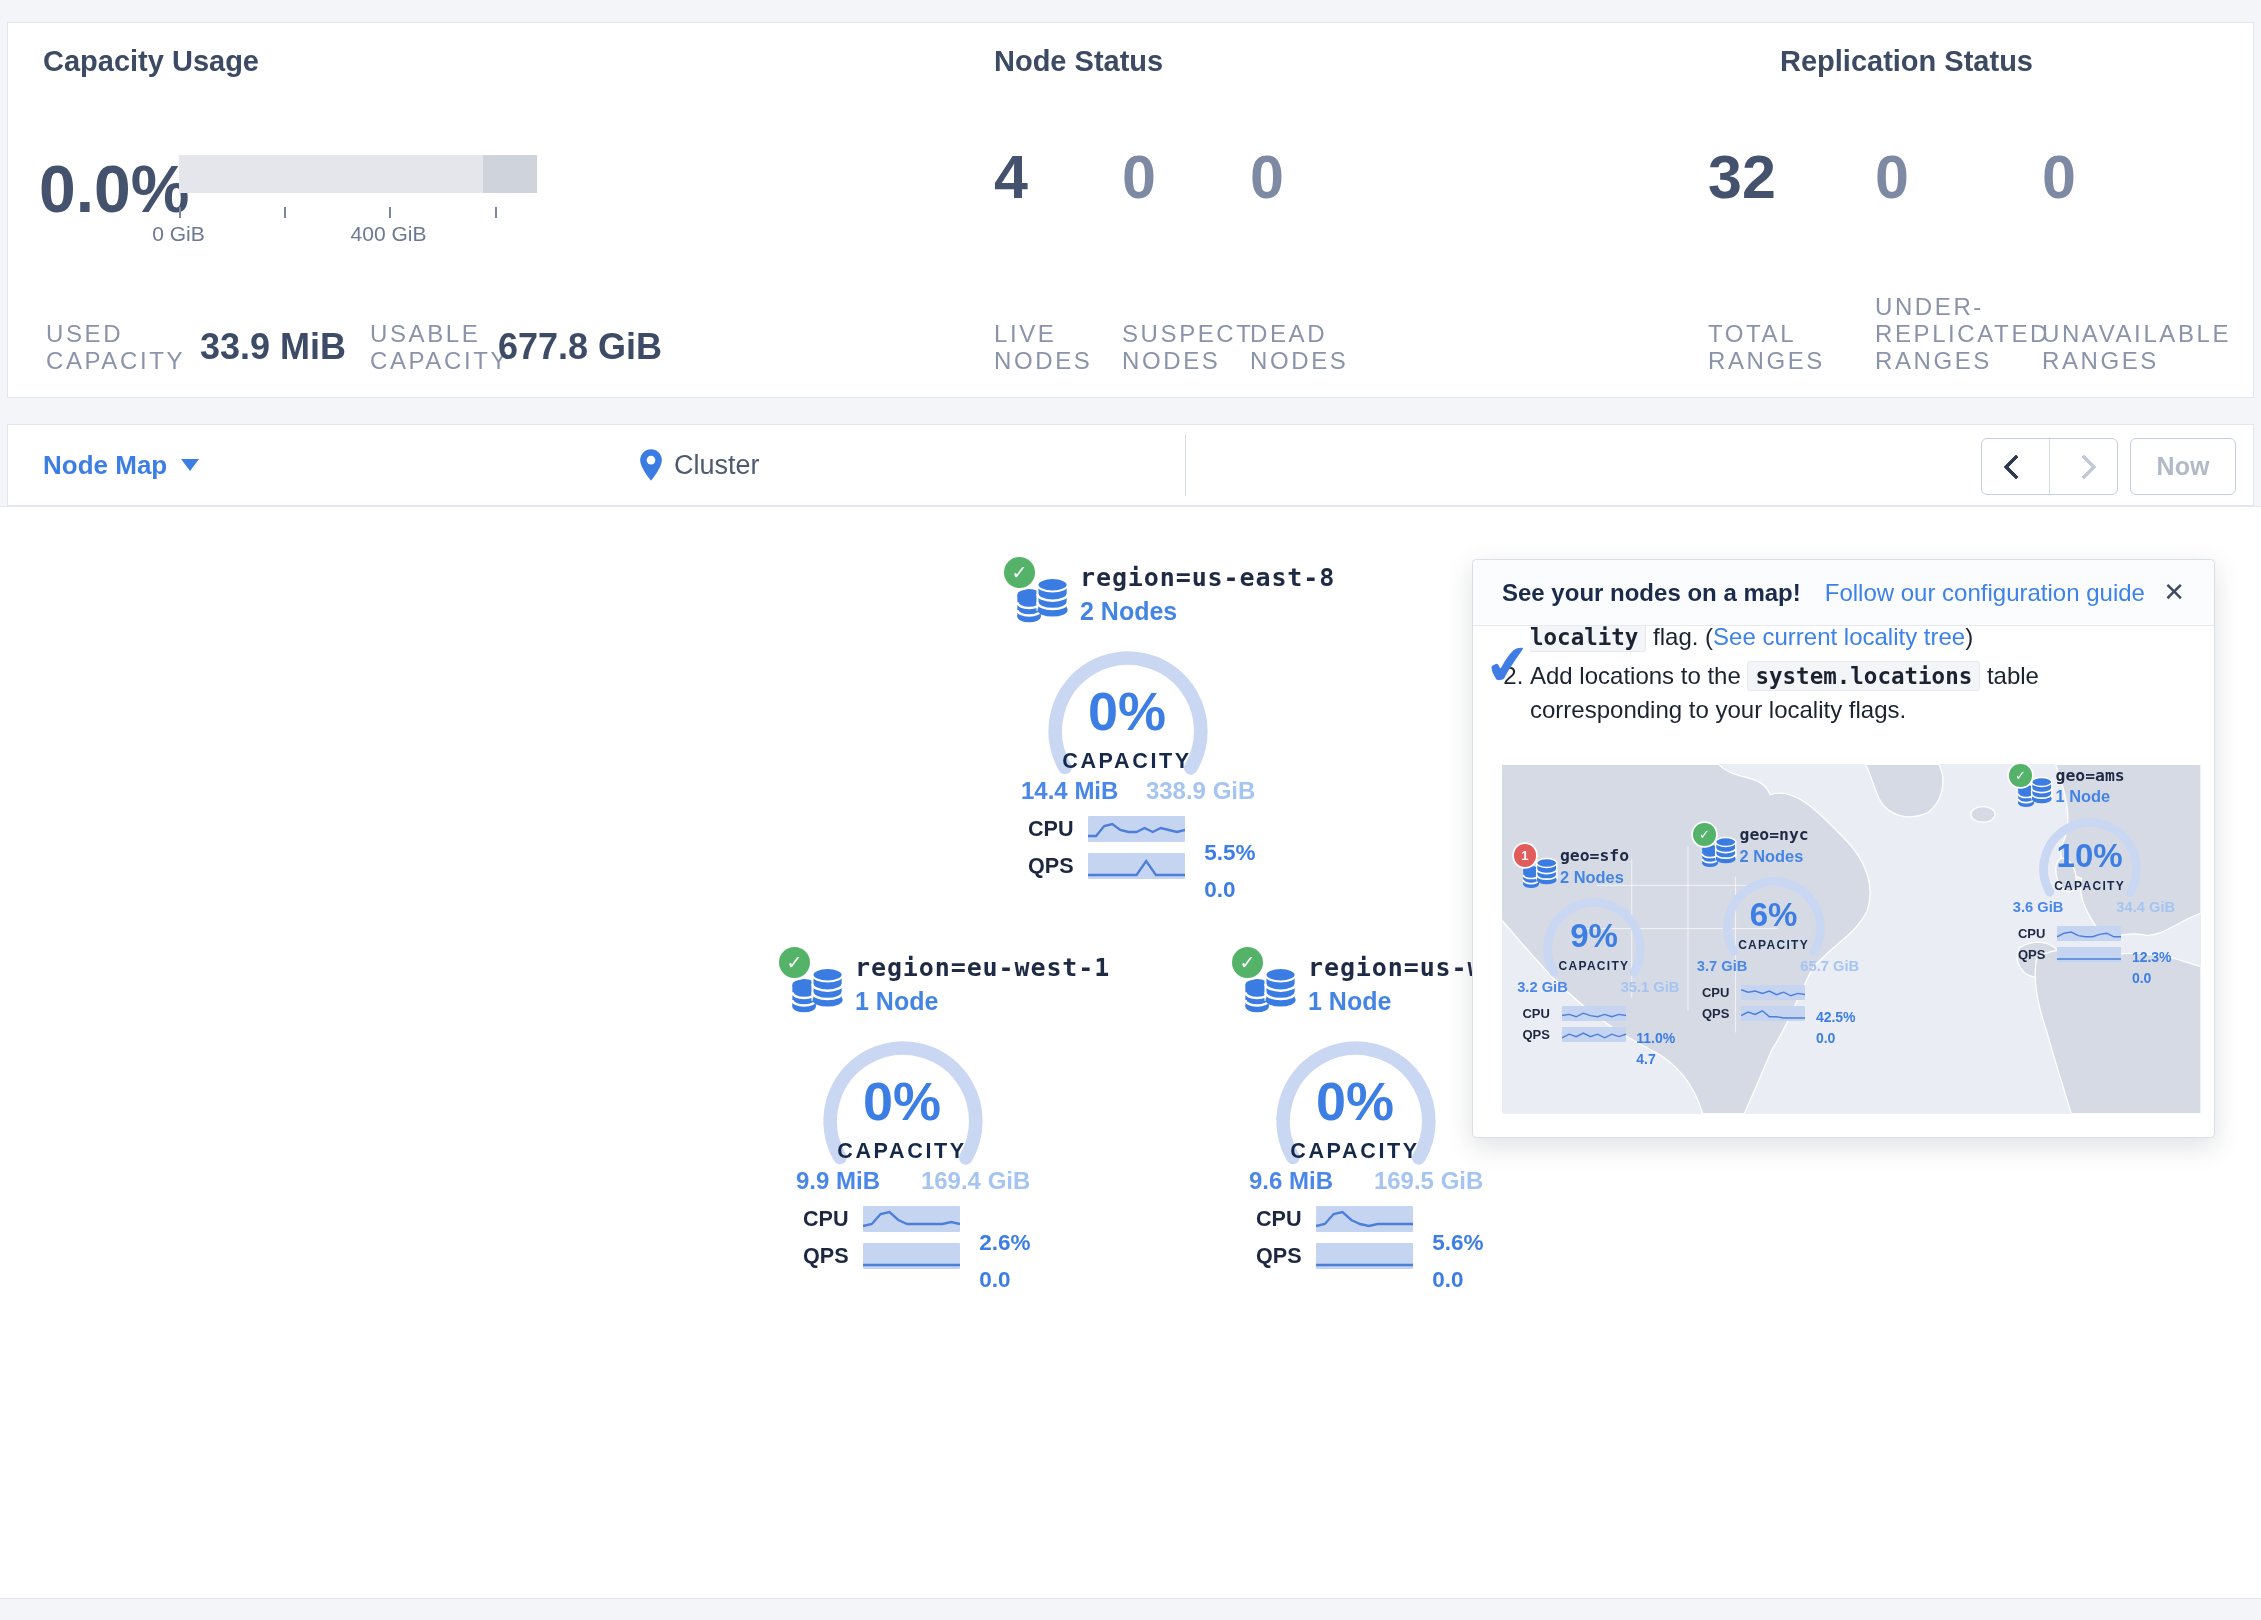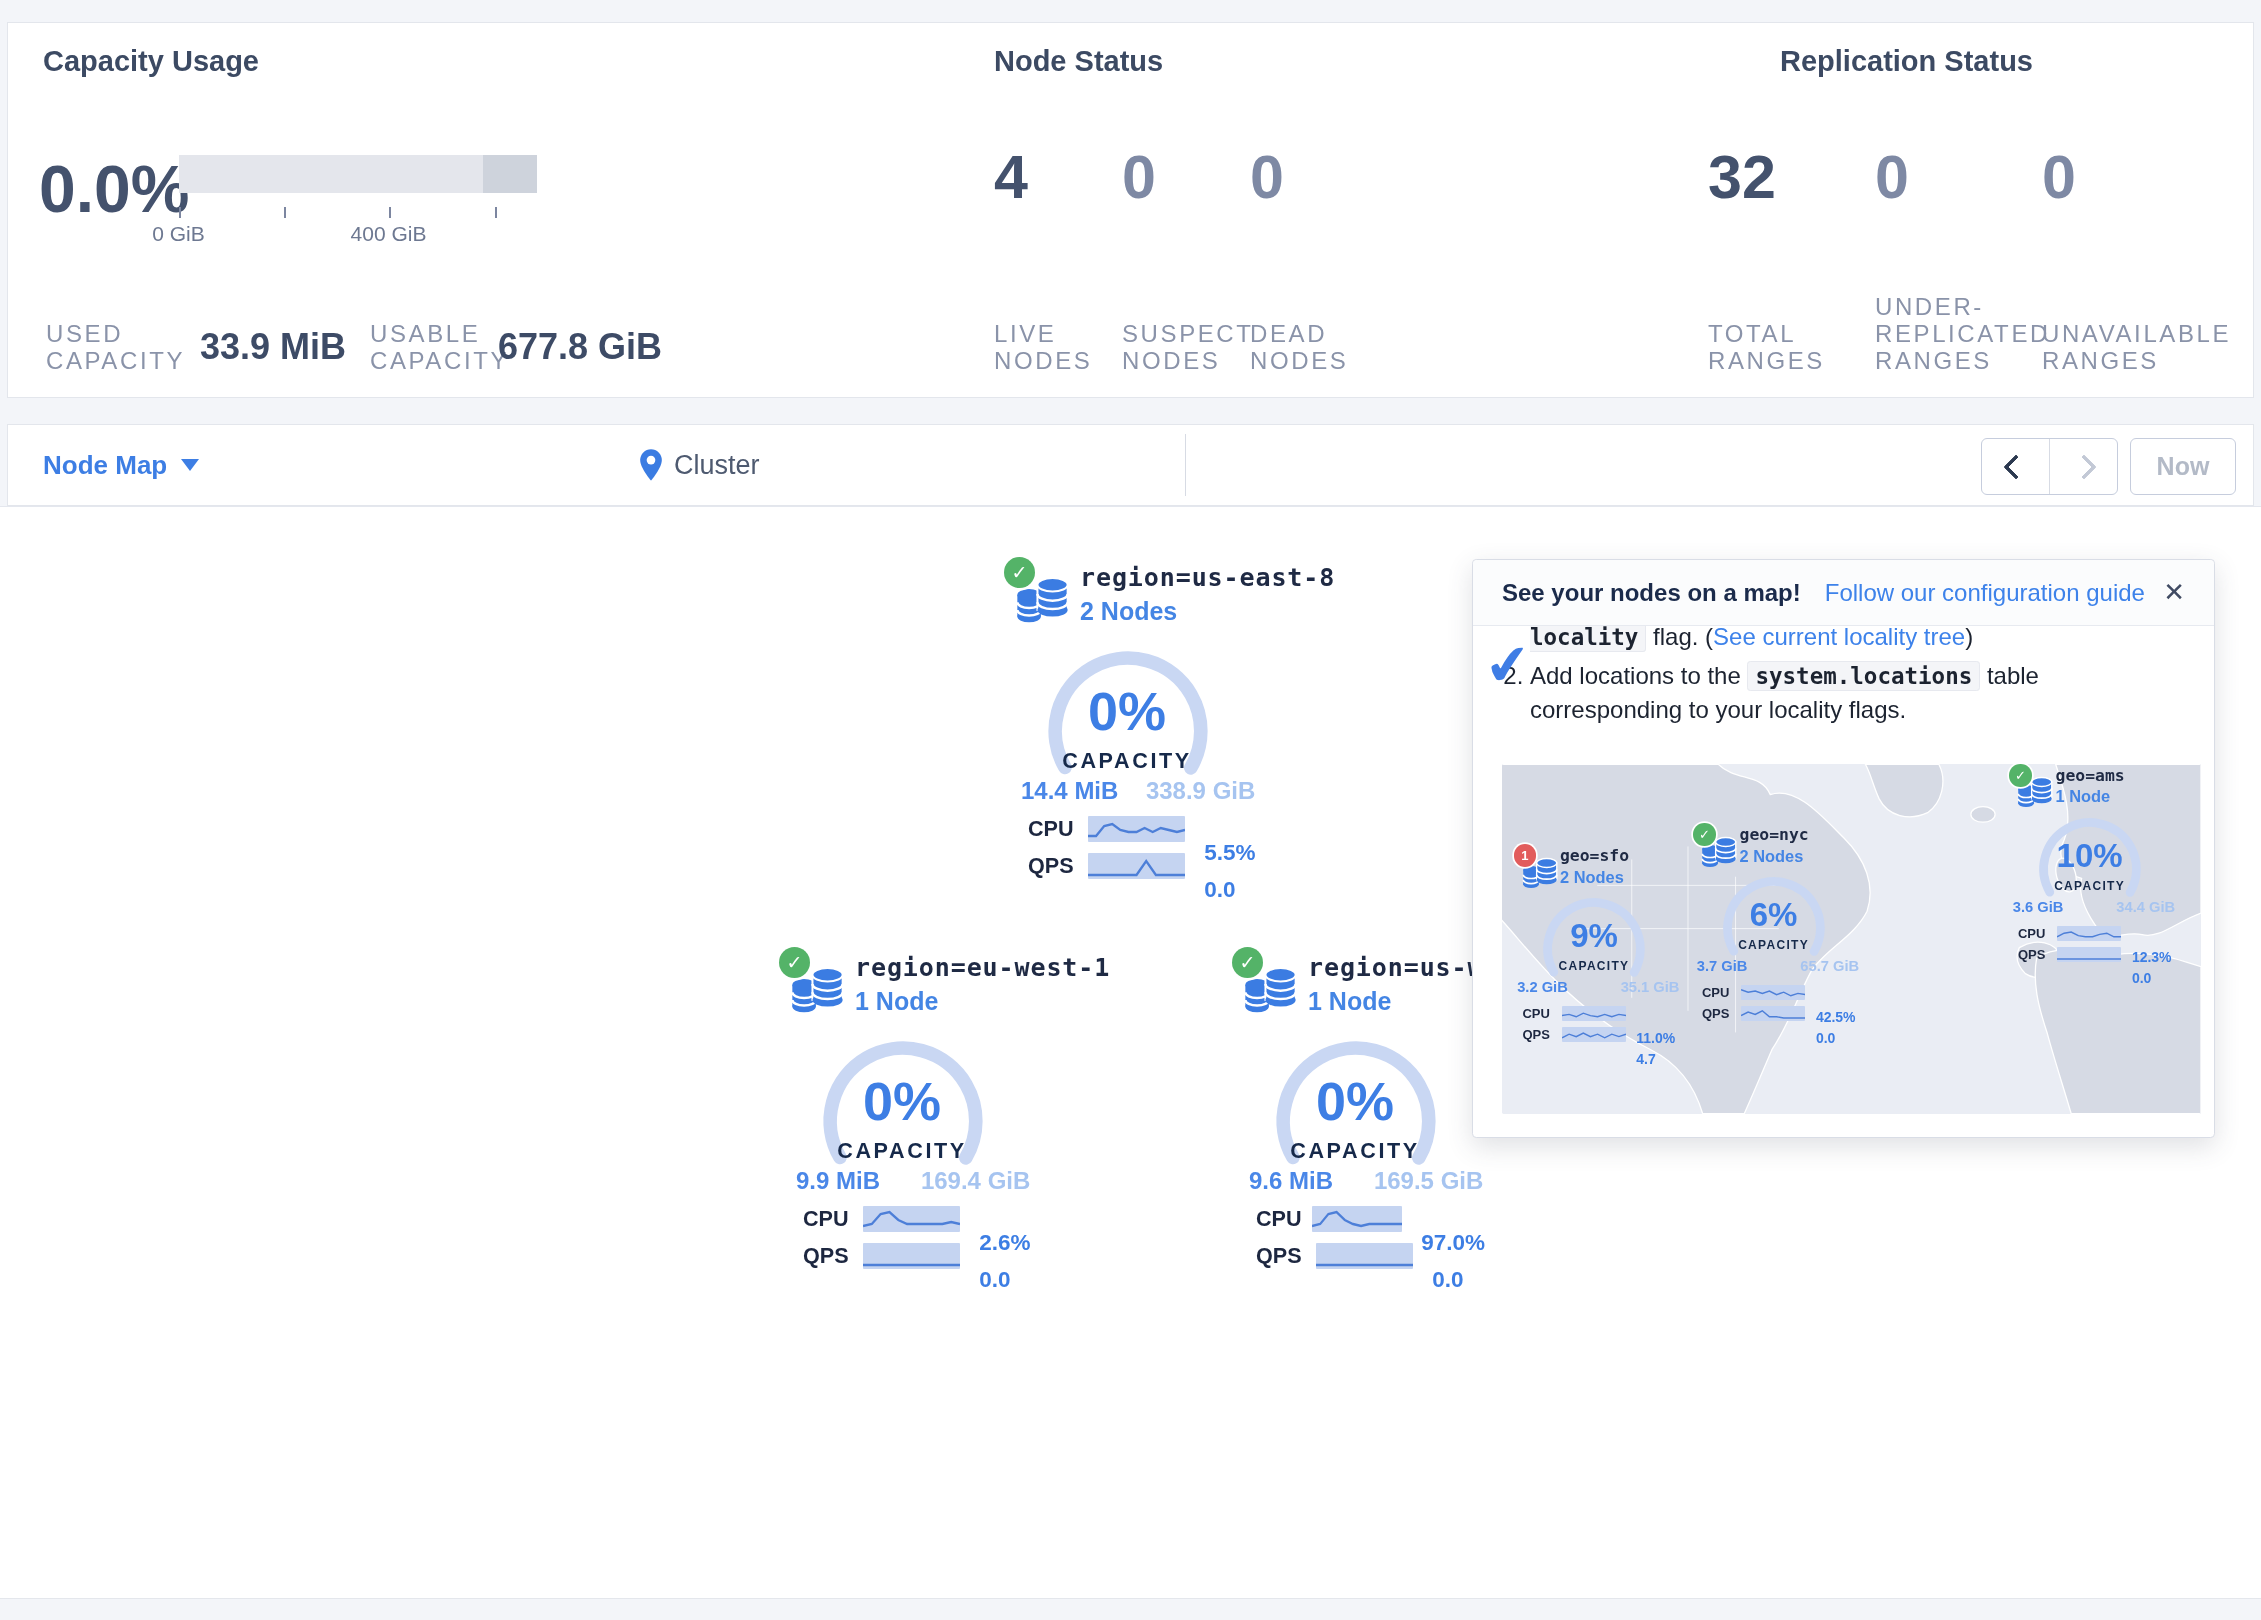--- a/index.html
+++ b/index.html
@@ -300,21 +300,21 @@
     <div class="cap-caption">CAPACITY</div>
     <div class="cap-values">
       <span class="used">9.6 MiB</span>
       <span class="total">169.5 GiB</span>
     </div>
     <div class="metric-row r1">
       <span class="m-label">CPU</span>
       <svg class="spark" viewBox="0 0 100 26" preserveAspectRatio="none">
           <polyline points="0.0,20.0 9.1,18.0 18.2,8.0 27.3,6.0 36.4,14.0 45.5,18.0 54.5,20.0 63.6,18.0 72.7,18.0 81.8,18.0 90.9,18.0 100.0,18.0" fill="none" stroke="#4d7fd8" stroke-width="2.4"></polyline>
         </svg>
-      <span class="m-value">97.0%</span>
+      <span class="m-value">5.6%</span>
     </div>
     <div class="metric-row r2">
       <span class="m-label">QPS</span>
       <svg class="spark" viewBox="0 0 100 26" preserveAspectRatio="none">
           <polyline points="0.0,22.0 11.1,22.0 22.2,22.0 33.3,22.0 44.4,22.0 55.6,22.0 66.7,22.0 77.8,22.0 88.9,22.0 100.0,22.0" fill="none" stroke="#4d7fd8" stroke-width="2.4"></polyline>
         </svg>
       <span class="m-value">0.0</span>
     </div>
   </div>
 

